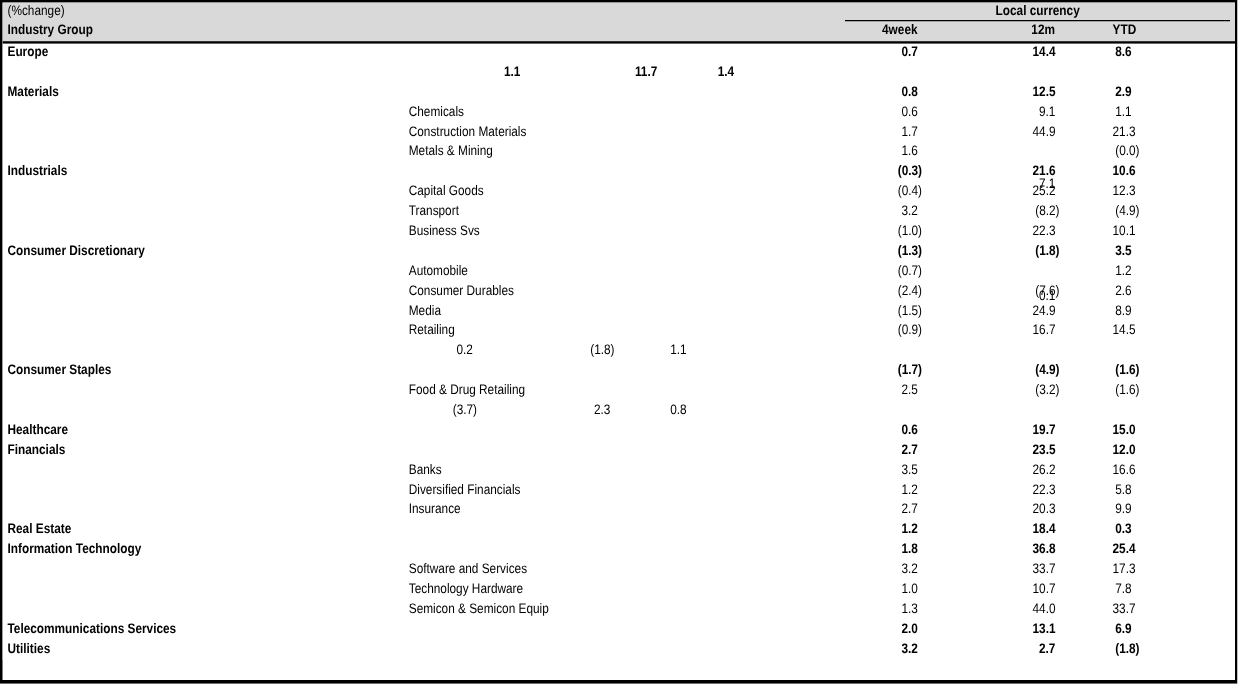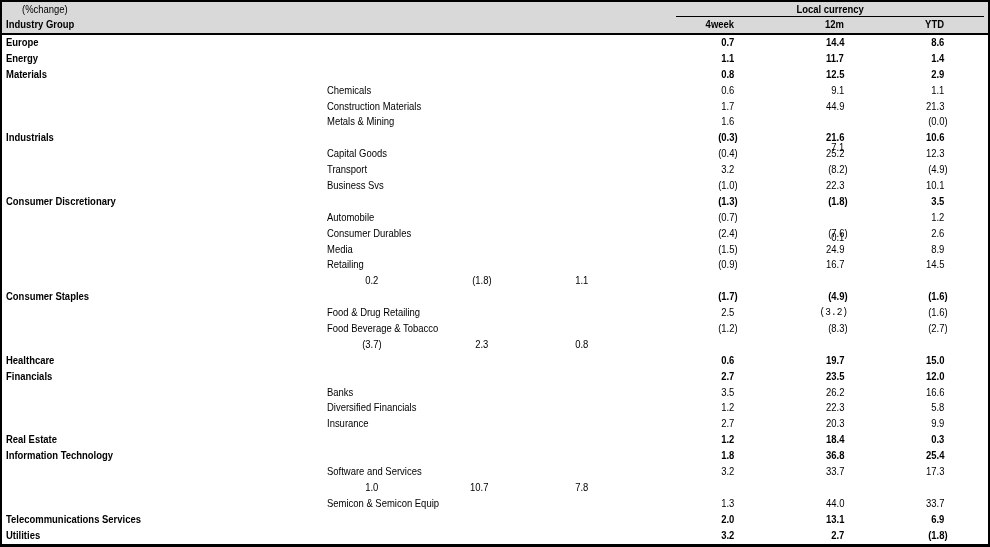--- a/index.html
+++ b/index.html
@@ -20,30 +20,30 @@
   }
   
   .nt { display: inline-block; transform: scaleX(0.86); white-space: nowrap; }
   .nl { transform-origin: 0 50%; }
   .nr { transform-origin: 100% 50%; }
   .nc { transform-origin: 50% 50%; }
   .b  { font-weight: 700; }
 
   .hdr { background: #d9d9d9; border-bottom: 2px solid #000; }
   .hdr-r1 { display: flex; height: 15px; line-height: 14px; }
-  .cell-change { width: 674px; box-sizing: border-box; padding-left: 20px; }
+  .cell-change { width: 674px; box-sizing: border-box; padding-left: 4px; }
   .cell-lc { width: 308px; box-sizing: border-box; text-align: center; border-bottom: 1px solid #000; }
   .cell-lc-pad { width: 4px; }
 
   .hdr-r2 { display: flex; height: 16px; line-height: 15px; }
   .cell-name-h { width: 674px; box-sizing: border-box; padding-left: 4px; }
   .cell-v { box-sizing: border-box; text-align: right; padding-right: 8px; }
   .c1 { width: 66px; }
   .c2 { width: 110px; }
-  .c3 { width: 100px; }
+  .c3 { width: 100px; text-align: center; }
 
   .tbody { background: #ffffff; }
   .row { display: flex; height: 15.9px; line-height: 15.9px; }
   .cell-name { width: 318px; box-sizing: border-box; padding-left: 4px; overflow: hidden; }
   .cell-sub  { width: 356px; box-sizing: border-box; padding-left: 7px; overflow: hidden; }
   .row.group .cell-name, .row.group .cell-v { font-weight: 700; }
 </style>
 </head>
 <body>
 
@@ -75,21 +75,20 @@
   </div>
   <div class="tbody" id="tbody">
       <div class="row group">
         <div class="cell-name"><span class="nt nl">Europe</span></div>
         <div class="cell-sub"></div>
         <div class="cell-v c1" style="padding-right: 8px;"><span class="nt nr">0.7</span></div>
         <div class="cell-v c2" style="padding-right: 8px;"><span class="nt nr">14.4</span></div>
         <div class="cell-v c3" style="padding-right: 8px;"><span class="nt nr">8.6</span></div>
       </div>
       <div class="row group">
-        <div class="cell-name"><span class="nt nl">Energy</span></div>
         <div class="cell-sub"></div>
         <div class="cell-v c1" style="padding-right: 8px;"><span class="nt nr">1.1</span></div>
         <div class="cell-v c2" style="padding-right: 8px;"><span class="nt nr">11.7</span></div>
         <div class="cell-v c3" style="padding-right: 8px;"><span class="nt nr">1.4</span></div>
       </div>
       <div class="row group">
         <div class="cell-name"><span class="nt nl">Materials</span></div>
         <div class="cell-sub"></div>
         <div class="cell-v c1" style="padding-right: 8px;"><span class="nt nr">0.8</span></div>
         <div class="cell-v c2" style="padding-right: 8px;"><span class="nt nr">12.5</span></div>
@@ -189,29 +188,22 @@
         <div class="cell-name"><span class="nt nl">Consumer Staples</span></div>
         <div class="cell-sub"></div>
         <div class="cell-v c1" style="padding-right: 4px;"><span class="nt nr">(1.7)</span></div>
         <div class="cell-v c2" style="padding-right: 4px;"><span class="nt nr">(4.9)</span></div>
         <div class="cell-v c3" style="padding-right: 4px;"><span class="nt nr">(1.6)</span></div>
       </div>
       <div class="row">
         <div class="cell-name"></div>
         <div class="cell-sub"><span class="nt nl">Food &amp; Drug Retailing</span></div>
         <div class="cell-v c1" style="padding-right: 8px;"><span class="nt nr">2.5</span></div>
-        <div class="cell-v c2" style="padding-right: 4px; font-family: Liberation Mono, monospace;"><span class="nt nr">(3.2)</span></div>
+        <div class="cell-v c2" style="padding-right: 4px;"><span class="nt nr">(3.2)</span></div>
         <div class="cell-v c3" style="padding-right: 4px;"><span class="nt nr">(1.6)</span></div>
-      </div>
-      <div class="row">
-        <div class="cell-name"></div>
-        <div class="cell-sub"><span class="nt nl">Food Beverage &amp; Tobacco</span></div>
-        <div class="cell-v c1" style="padding-right: 4px;"><span class="nt nr">(1.2)</span></div>
-        <div class="cell-v c2" style="padding-right: 4px;"><span class="nt nr">(8.3)</span></div>
-        <div class="cell-v c3" style="padding-right: 4px;"><span class="nt nr">(2.7)</span></div>
       </div>
       <div class="row">
         <div class="cell-name"></div>
         <div class="cell-v c1" style="padding-right: 4px;"><span class="nt nr">(3.7)</span></div>
         <div class="cell-v c2" style="padding-right: 8px;"><span class="nt nr">2.3</span></div>
         <div class="cell-v c3" style="padding-right: 8px;"><span class="nt nr">0.8</span></div>
       </div>
       <div class="row group">
         <div class="cell-name"><span class="nt nl">Healthcare</span></div>
         <div class="cell-sub"></div>
@@ -263,20 +255,21 @@
       </div>
       <div class="row">
         <div class="cell-name"></div>
         <div class="cell-sub"><span class="nt nl">Software and Services</span></div>
         <div class="cell-v c1" style="padding-right: 8px;"><span class="nt nr">3.2</span></div>
         <div class="cell-v c2" style="padding-right: 8px;"><span class="nt nr">33.7</span></div>
         <div class="cell-v c3" style="padding-right: 8px;"><span class="nt nr">17.3</span></div>
       </div>
       <div class="row">
         <div class="cell-name"></div>
+        <div class="cell-sub"><span class="nt nl">Technology Hardware</span></div>
         <div class="cell-v c1" style="padding-right: 8px;"><span class="nt nr">1.0</span></div>
         <div class="cell-v c2" style="padding-right: 8px;"><span class="nt nr">10.7</span></div>
         <div class="cell-v c3" style="padding-right: 8px;"><span class="nt nr">7.8</span></div>
       </div>
       <div class="row">
         <div class="cell-name"></div>
         <div class="cell-sub"><span class="nt nl">Semicon &amp; Semicon Equip</span></div>
         <div class="cell-v c1" style="padding-right: 8px;"><span class="nt nr">1.3</span></div>
         <div class="cell-v c2" style="padding-right: 8px;"><span class="nt nr">44.0</span></div>
         <div class="cell-v c3" style="padding-right: 8px;"><span class="nt nr">33.7</span></div>

